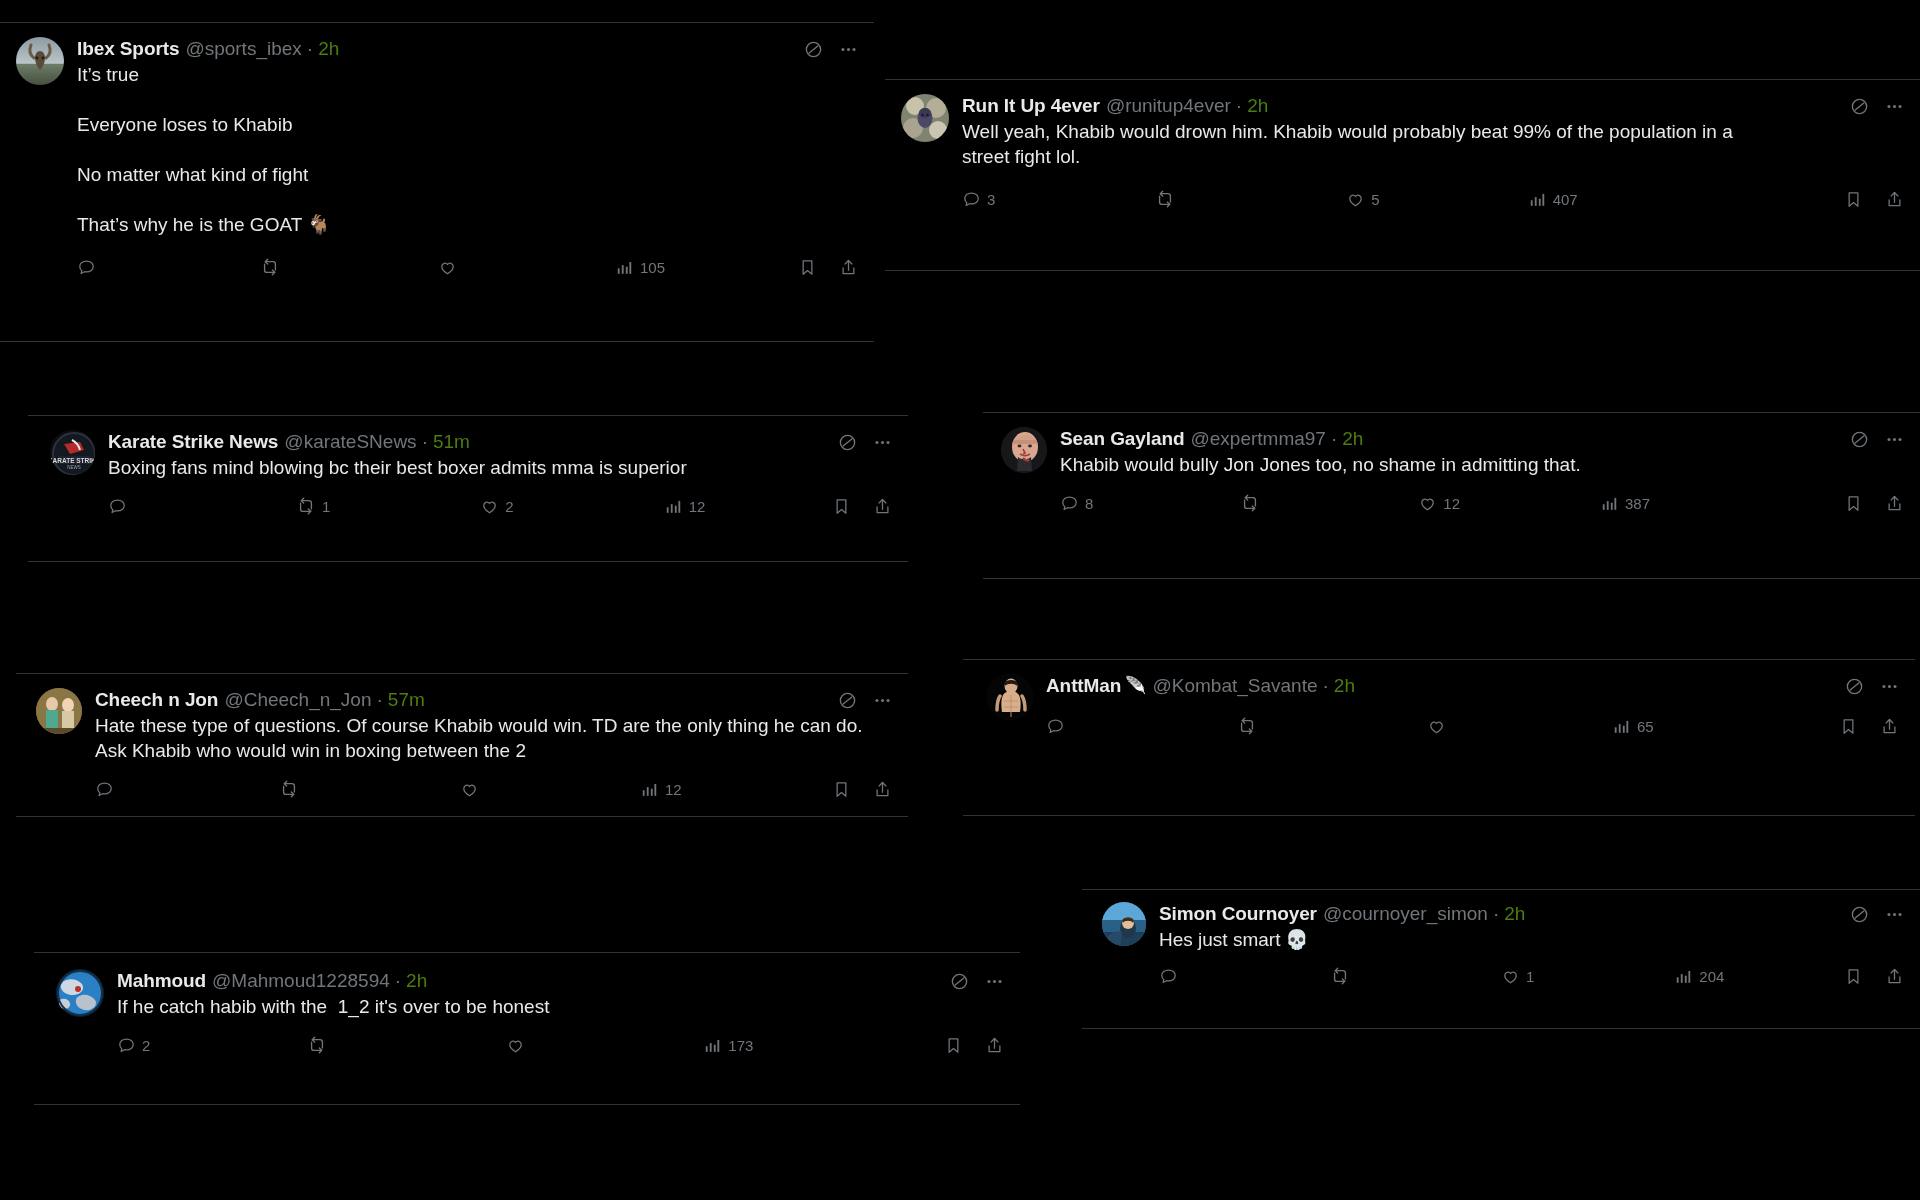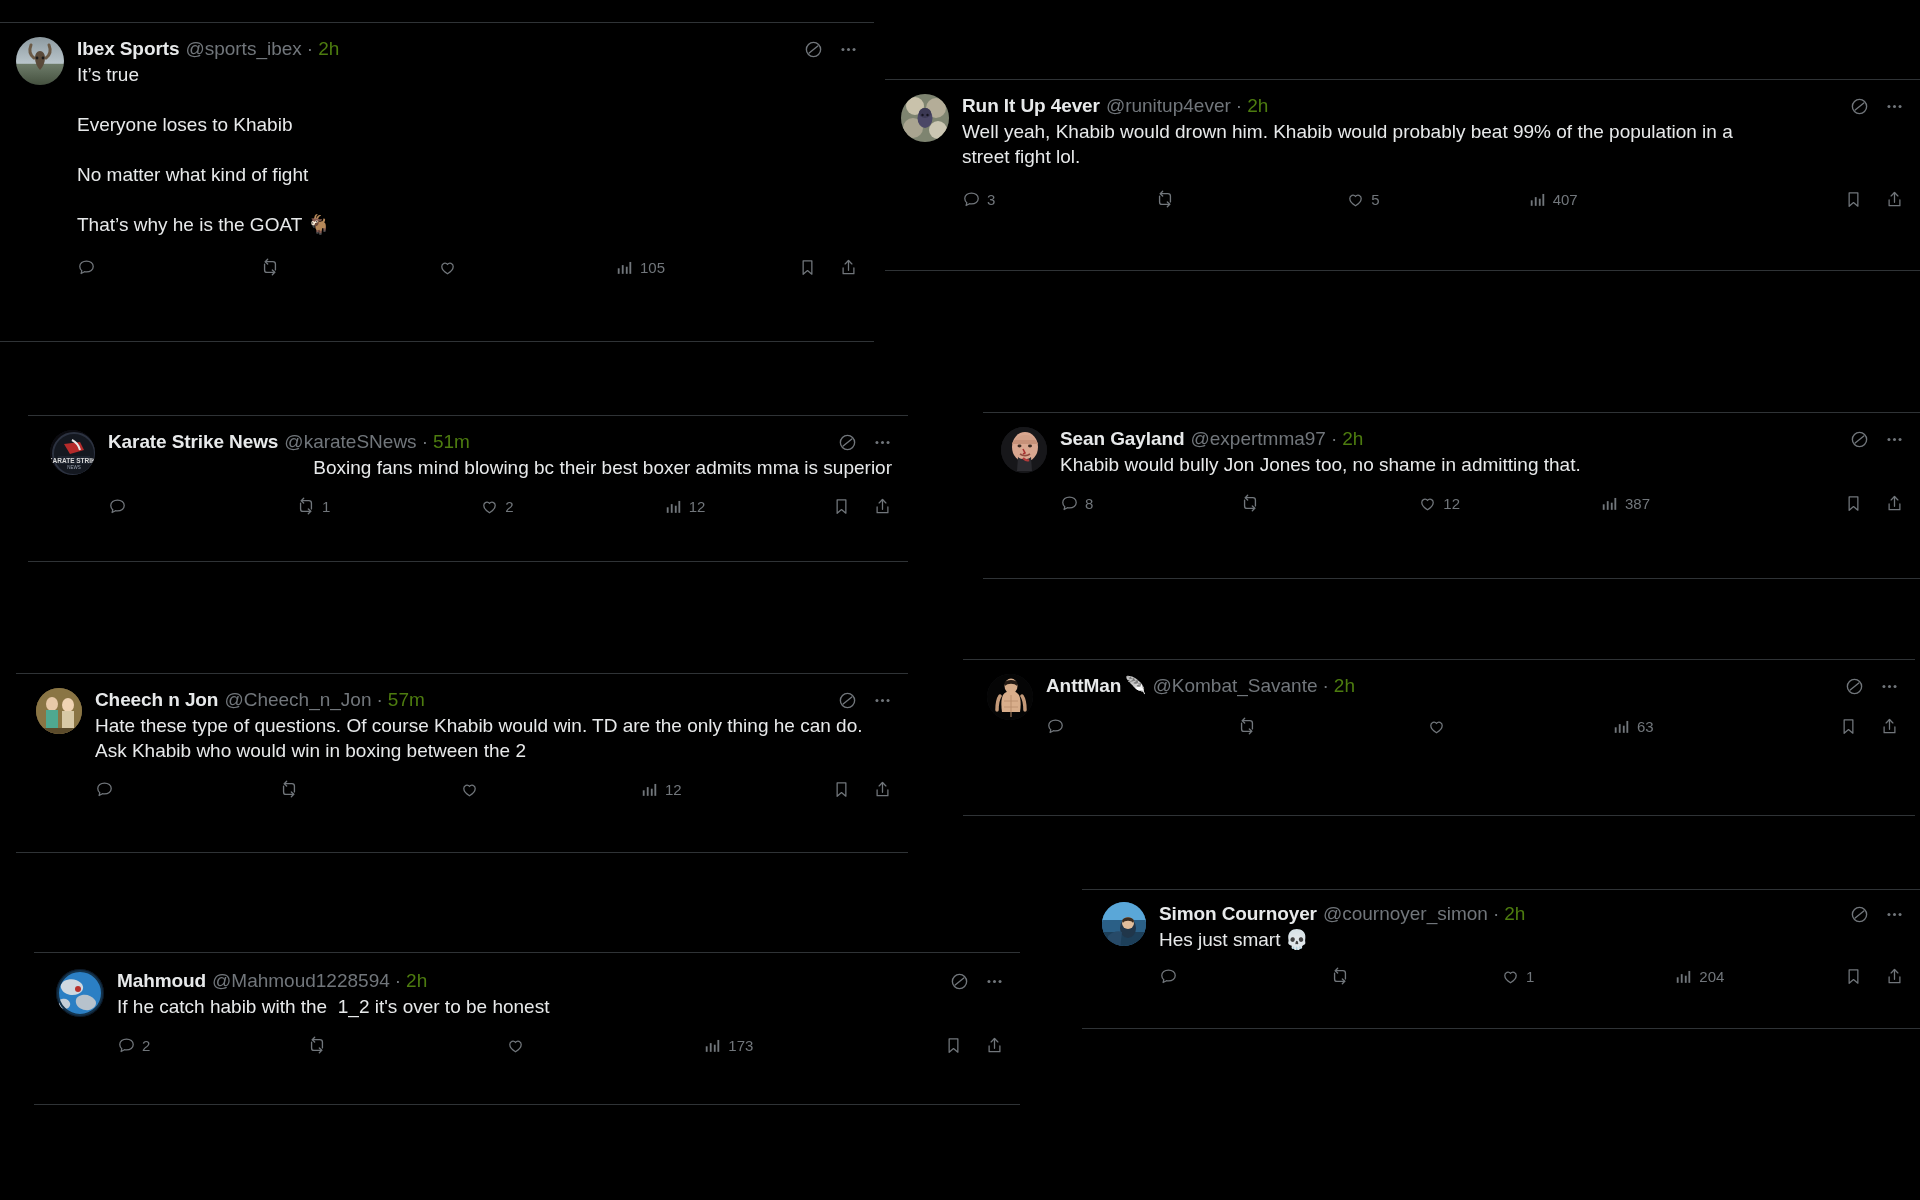--- a/index.html
+++ b/index.html
@@ -323,21 +323,21 @@
                 <path d="M5.2 12.6v7.2h13.6v-7.2" fill="none" stroke="#71767b" stroke-width="1.6" stroke-linecap="round" stroke-linejoin="round"></path>
               </svg>
           </span>
         </span>
       </div>
     </div>
   </div>
 </div>
 
 <div class="card" style="left:28px; top:415px; width:880px; height:147px;">
-  <div class="card-inner" style="padding-left:22px;text-align:right;">
+  <div class="card-inner" style="padding-left:22px;">
     <div class="avatar" style="width:45px;height:45px;min-width:45px;">
       <svg viewBox="0 0 48 48" aria-hidden="true">
         <rect width="48" height="48" fill="#0b0b10"></rect>
         <circle cx="24" cy="24" r="21" fill="#141820" stroke="#2c3240" stroke-width="2"></circle>
         <path d="M14 14 L30 12 L34 20 L20 24 Z" fill="#b52b2b"></path>
         <path d="M22 10c4 2 7 6 8 10" stroke="#e8e8e8" stroke-width="2" fill="none"></path>
         <rect x="8" y="26" width="32" height="8" fill="#1d232e"></rect>
         <text x="24" y="32.5" font-size="6.5" fill="#d8d8d8" text-anchor="middle" font-family="sans-serif" font-weight="bold">KARATE STRIKE</text>
         <text x="24" y="39" font-size="4.5" fill="#9aa3b0" text-anchor="middle" font-family="sans-serif">NEWS</text>
       </svg>
@@ -507,21 +507,21 @@
                 <path d="M7.7 7.5L12 3.2l4.3 4.3" fill="none" stroke="#71767b" stroke-width="1.6" stroke-linecap="round" stroke-linejoin="round"></path>
                 <path d="M5.2 12.6v7.2h13.6v-7.2" fill="none" stroke="#71767b" stroke-width="1.6" stroke-linecap="round" stroke-linejoin="round"></path>
               </svg>
           </span>
         </span>
       </div>
     </div>
   </div>
 </div>
 
-<div class="card" style="left:16px; top:673px; width:892px; height:180px;">
+<div class="card" style="left:16px; top:673px; width:892px; height:144px;">
   <div class="card-inner" style="padding-left:20px;">
     <div class="avatar" style="width:46px;height:46px;min-width:46px;">
       <svg viewBox="0 0 48 48" aria-hidden="true">
         <rect width="48" height="48" fill="#6d5a34"></rect>
         <rect x="0" y="0" width="48" height="48" fill="#8a7544"></rect>
         <ellipse cx="16" cy="16" rx="6" ry="7" fill="#e8c9a8"></ellipse>
         <rect x="10" y="22" width="12" height="18" fill="#4fa890"></rect>
         <ellipse cx="32" cy="17" rx="6" ry="7" fill="#f0d4b4"></ellipse>
         <rect x="26" y="23" width="12" height="17" fill="#d8c9a6"></rect>
         <rect x="0" y="40" width="48" height="8" fill="#5b4b2b"></rect>
@@ -667,21 +667,21 @@
           <span class="cnt"></span>
         </span>
         <span style="width:160px"></span>
         <span class="action">
           <svg width="19" height="19" viewBox="0 0 24 24">
               <rect x="3.5" y="13" width="2.3" height="7" fill="#71767b"></rect>
               <rect x="8.6" y="9" width="2.3" height="11" fill="#71767b"></rect>
               <rect x="13.7" y="11" width="2.3" height="9" fill="#71767b"></rect>
               <rect x="18.2" y="5" width="2.3" height="15" fill="#71767b"></rect>
             </svg>
-          <span class="cnt">63</span>
+          <span class="cnt">65</span>
         </span>
         <span class="act-spacer"></span>
         <span class="trailing">
           <span class="action">
             <svg width="19" height="19" viewBox="0 0 24 24">
                 <path d="M6.5 3.5h11v17l-5.5-4.6-5.5 4.6z" fill="none" stroke="#71767b" stroke-width="1.6" stroke-linejoin="round"></path>
               </svg>
           </span>
           <span class="action">
             <svg width="19" height="19" viewBox="0 0 24 24">

